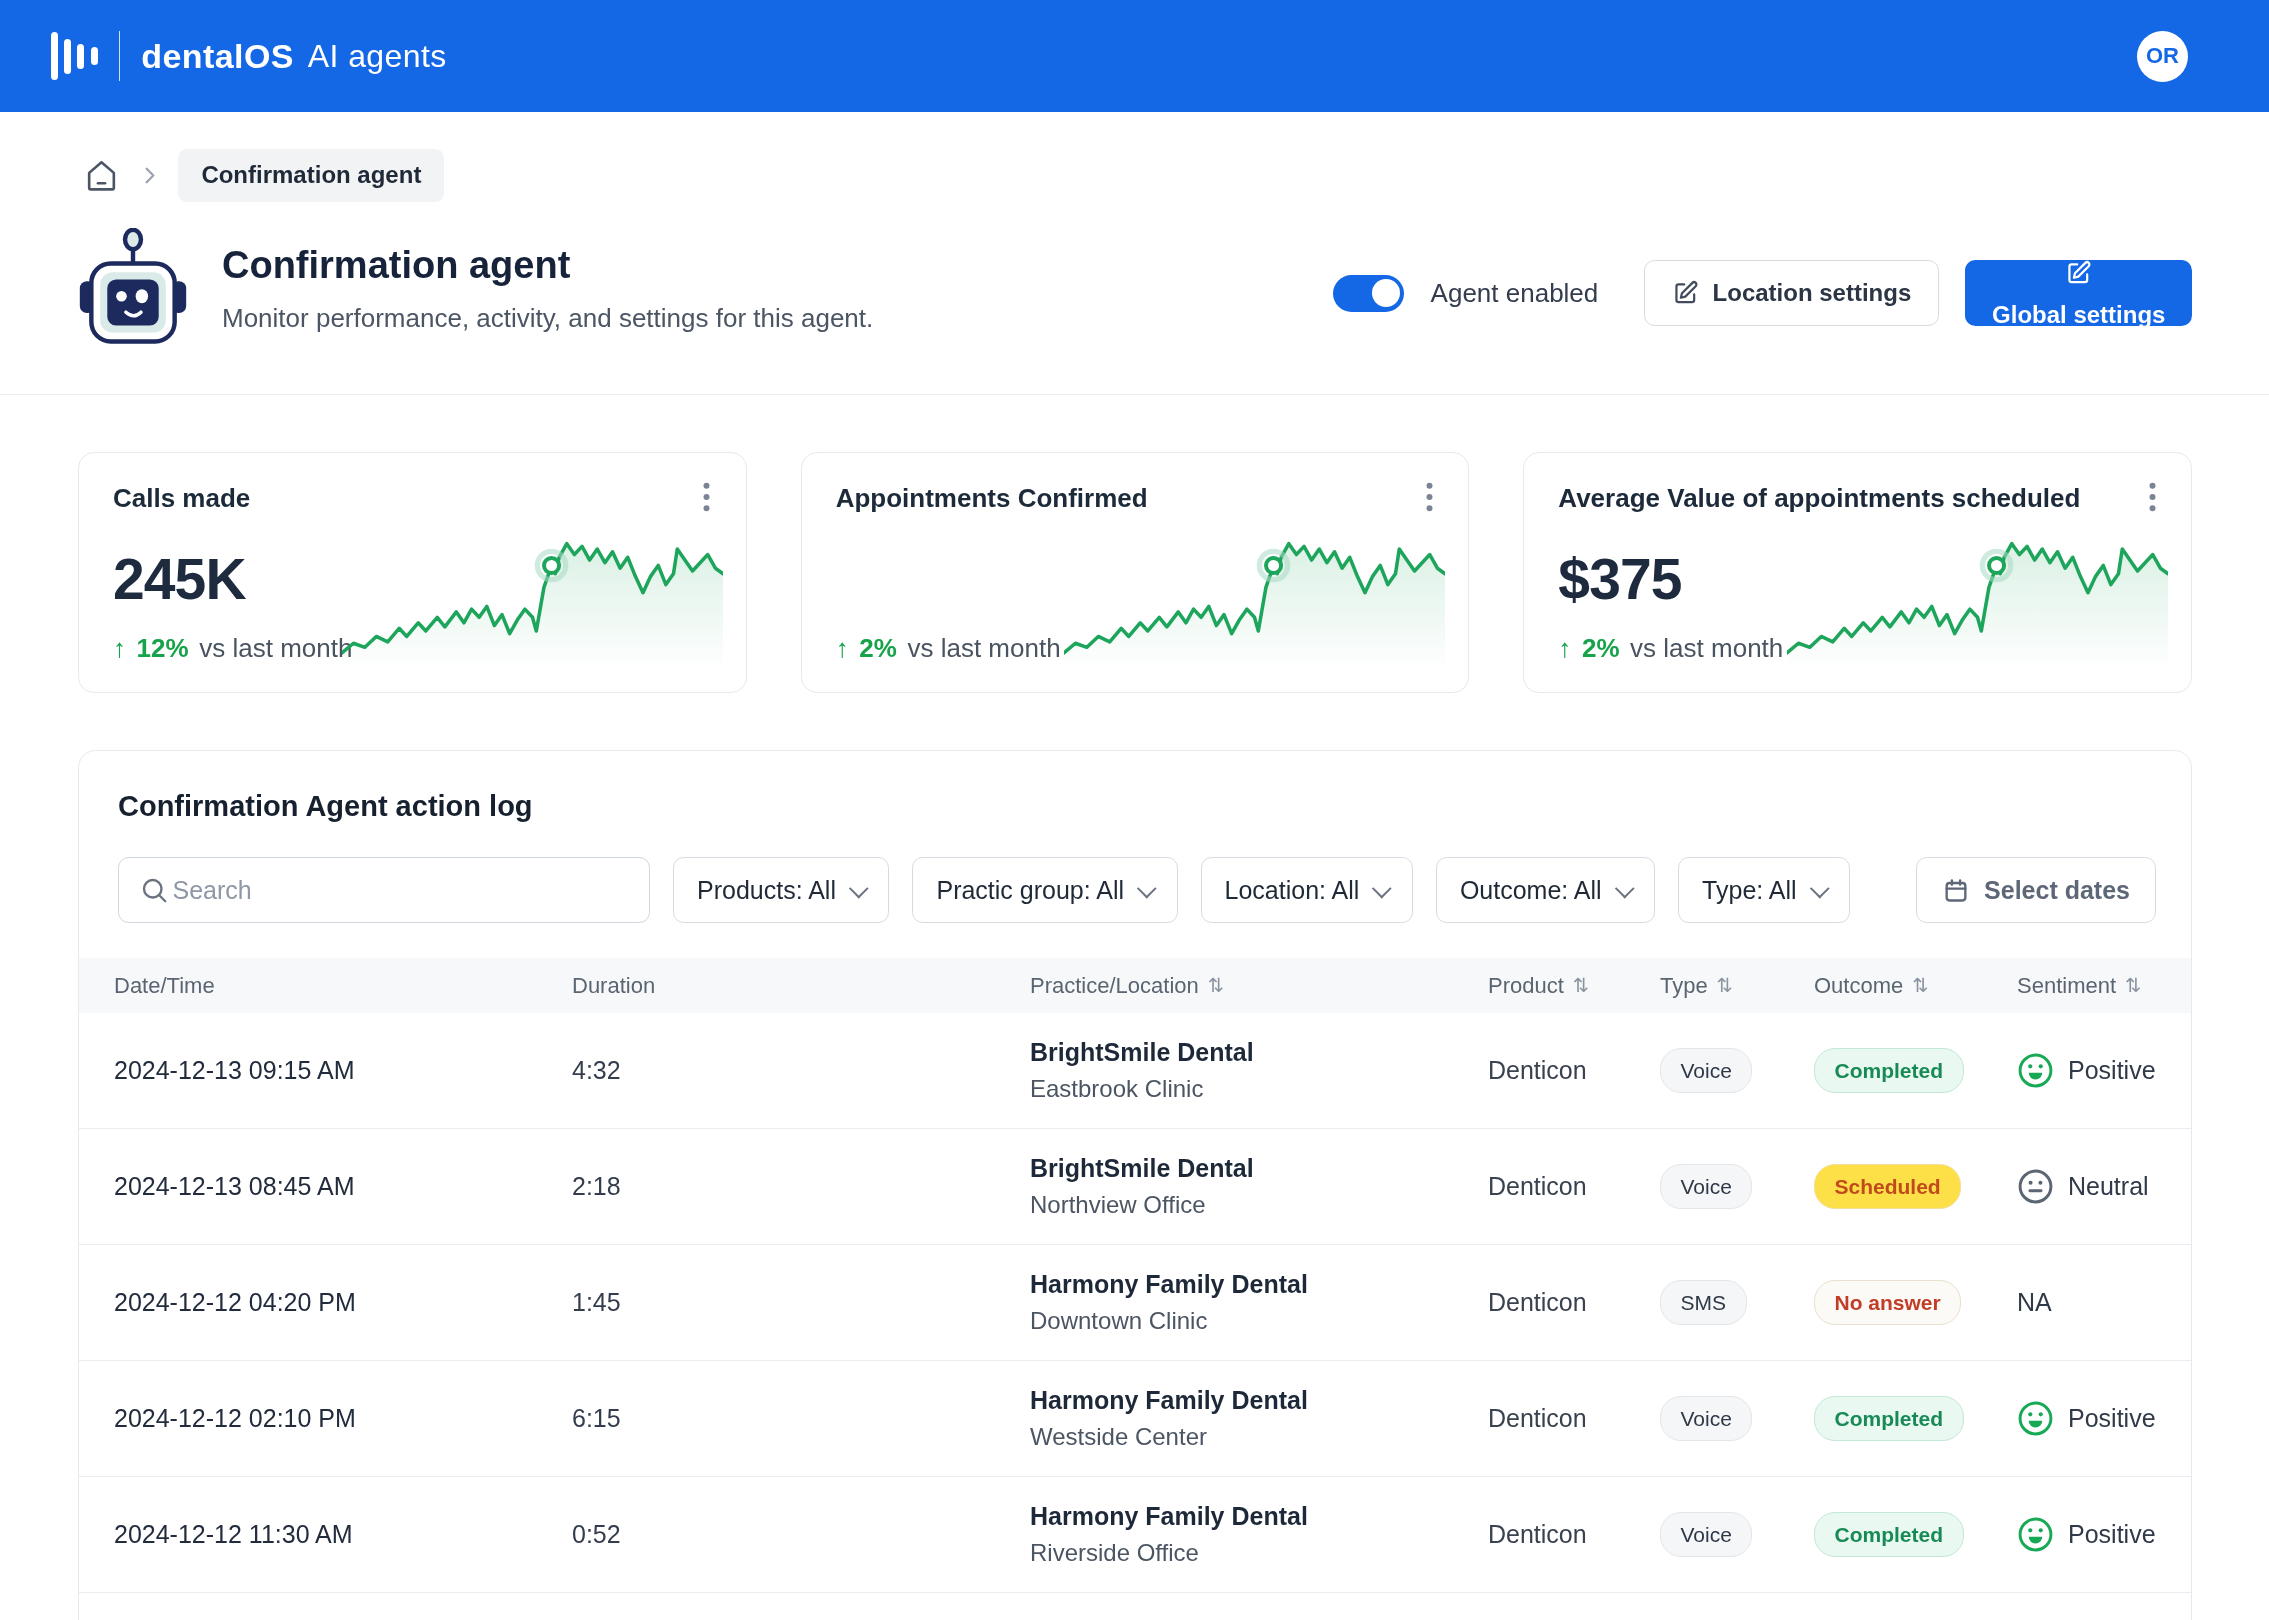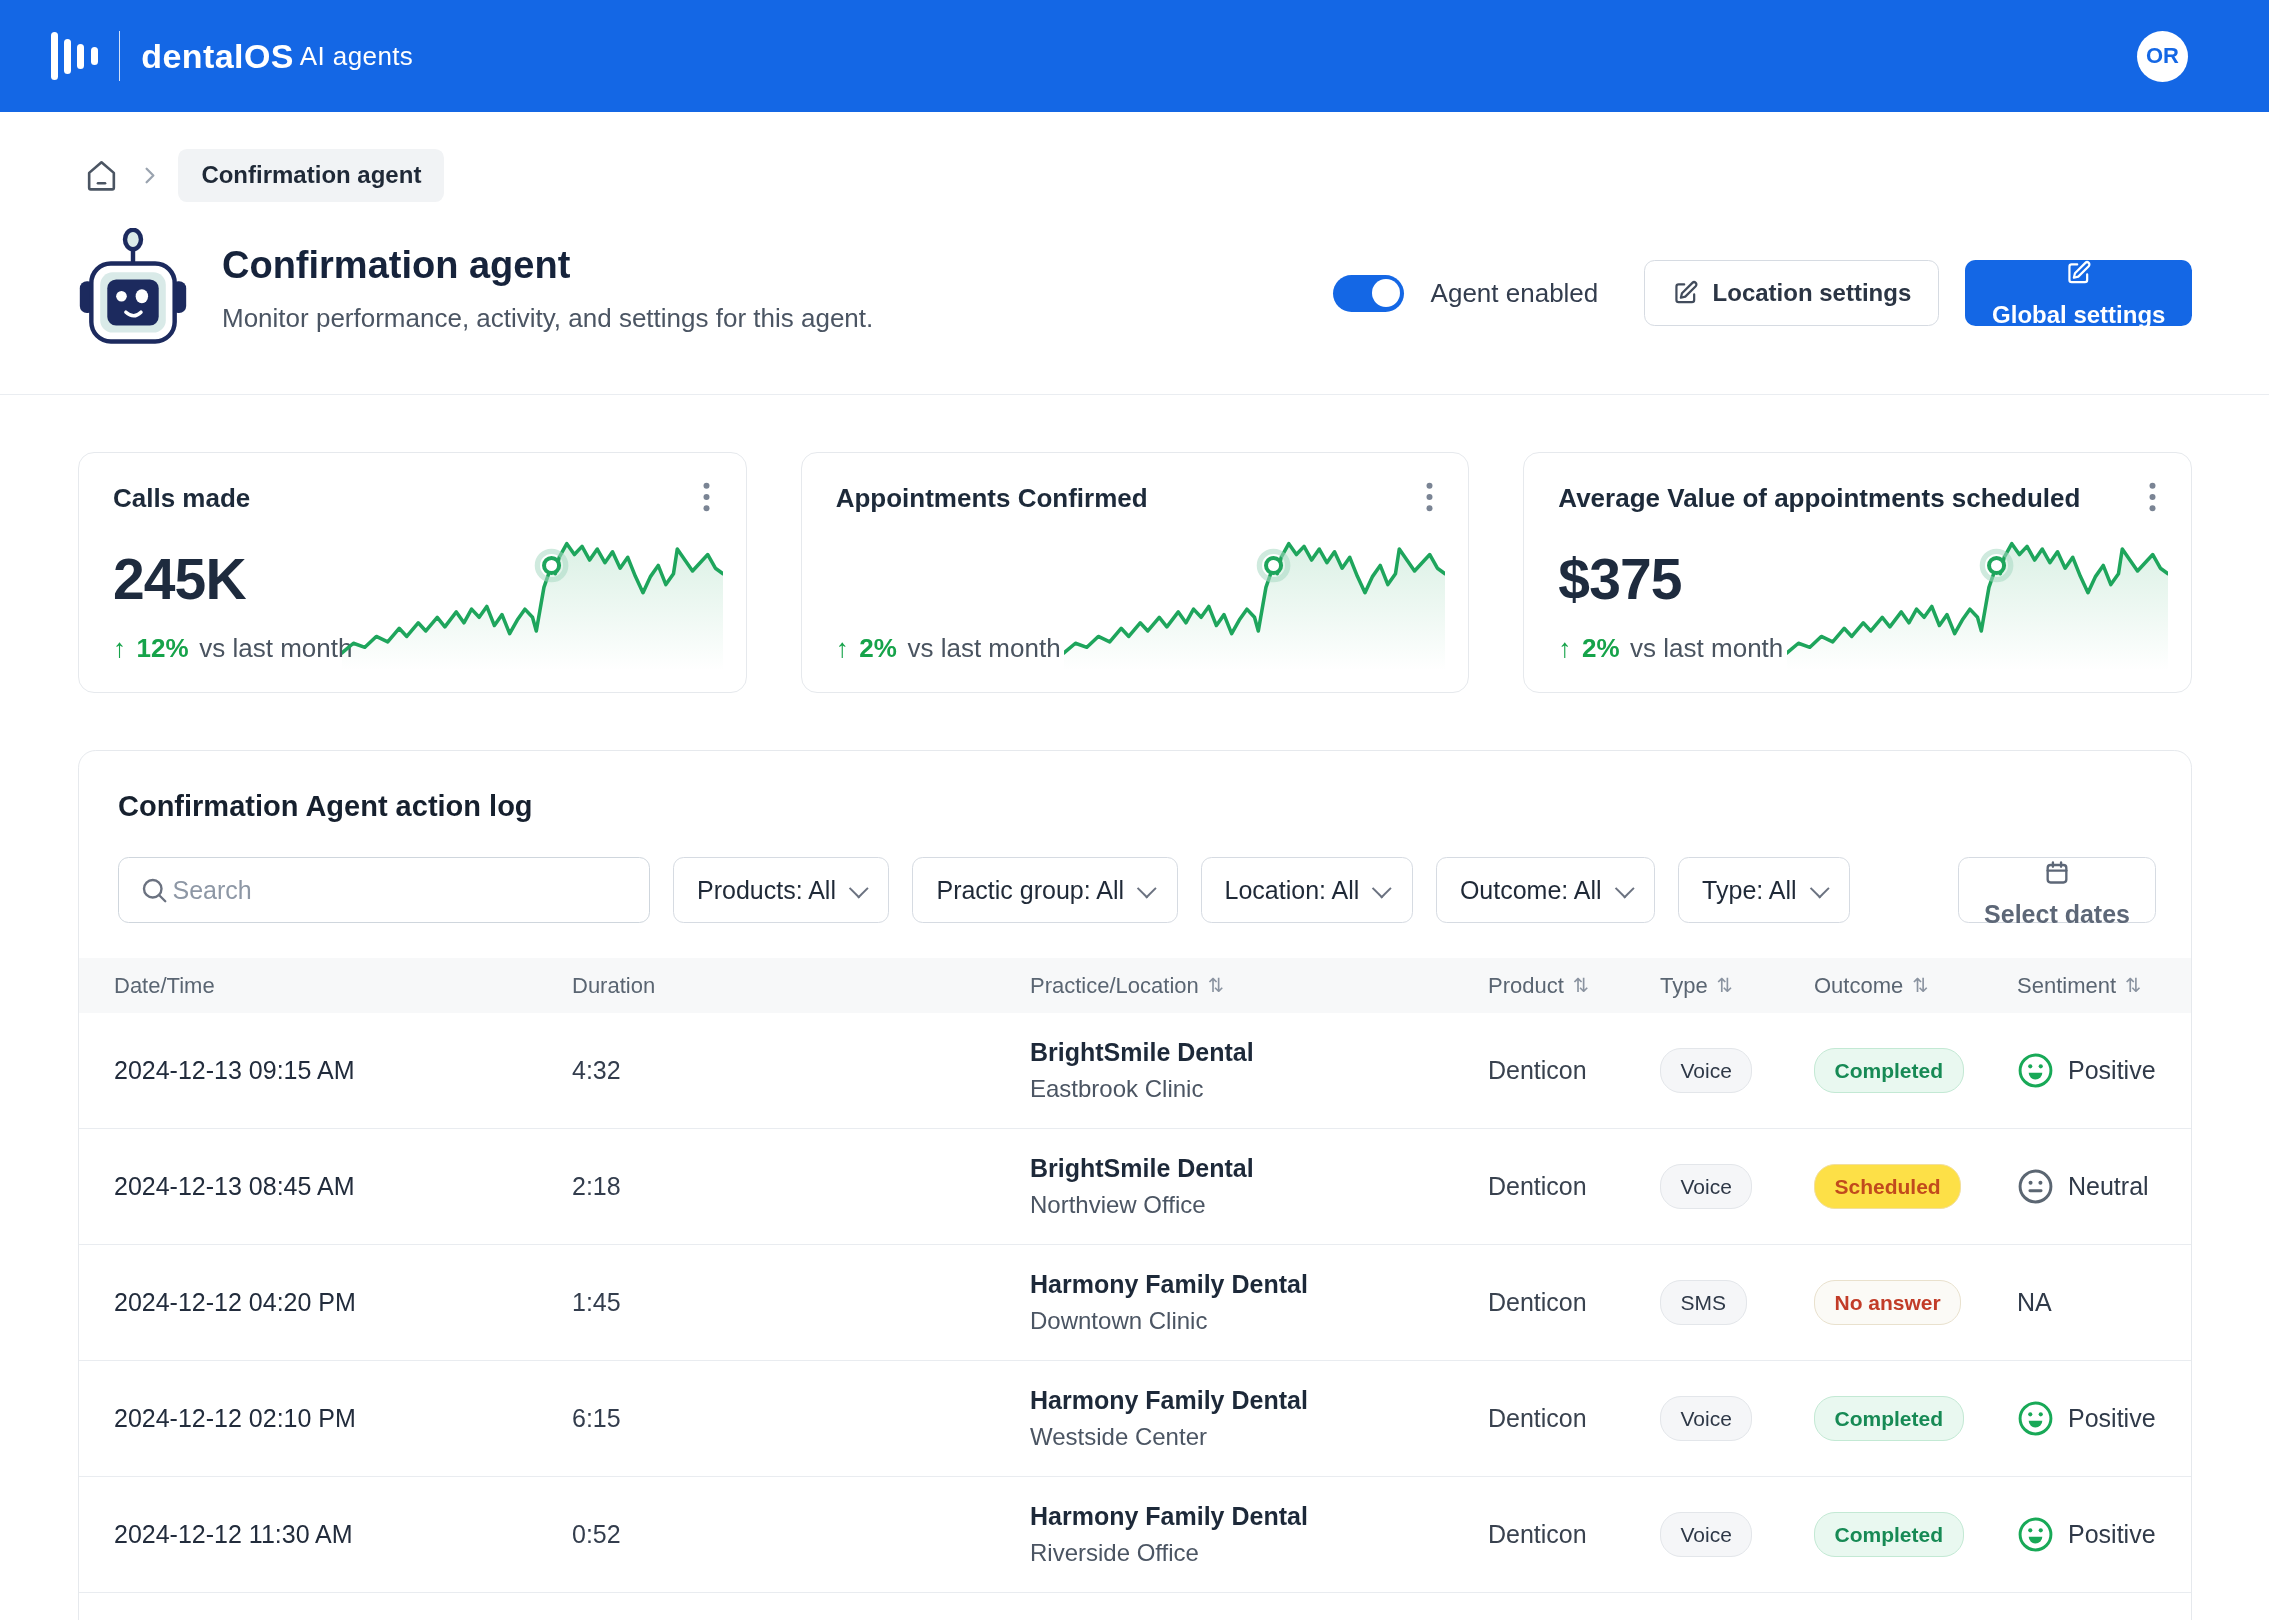--- a/index.html
+++ b/index.html
@@ -9,21 +9,21 @@
     position:relative;
   }
   
   .topbar{height:112px;background:#1467e5;display:flex;align-items:center;justify-content:space-between;padding:0 82px 0 51px;box-sizing:border-box;}
   .brand{display:flex;align-items:center;}
   .bars{display:flex;align-items:center;gap:6.2px;}
   .bar{width:7px;background:#fff;border-radius:3.5px;}
   .b1{height:48px}.b2{height:35px}.b3{height:25px}.b4{height:17.7px}
   .brand-divider{width:1.8px;height:50px;background:rgba(255,255,255,.8);margin:0 21px;}
   .brand-bold{font-size:34px;font-weight:700;color:#fff;letter-spacing:0.4px;}
-  .brand-light{font-size:26px;font-weight:300;color:#fff;margin-left:6px;letter-spacing:0.4px;}
+  .brand-light{font-size:32px;font-weight:300;color:#fff;margin-left:14px;letter-spacing:0.4px;}
   .avatar{width:51px;height:51px;border-radius:50%;background:#fff;color:#1467e5;font-weight:700;font-size:22px;display:flex;align-items:center;justify-content:center;cursor:pointer;}
   
   .page-head{border-bottom:0.9px solid #eaedf1;padding-bottom:46px;}
   .breadcrumb{display:flex;align-items:center;gap:17.7px;margin:37px 0 0 83px;}
   .crumb-pill{background:#f1f3f5;border-radius:8.9px;padding:12.4px 23px;font-size:24px;font-weight:700;color:#1f2937;}
   .title-row{display:flex;align-items:flex-start;margin:26.6px 78px 0;}
   .robot{margin-right:34px;flex:0 0 auto;}
   .page-title{font-size:38px;font-weight:700;color:#16233b;margin-top:16px;}
   .page-sub{font-size:26px;color:#4b5563;margin-top:16px;}
   .title-controls{margin-left:auto;display:flex;align-items:center;gap:26.6px;margin-top:32px;}
@@ -45,21 +45,21 @@
   .spark{position:absolute;right:23px;bottom:21px;}
   
   .panel{margin:57px 78px 0;border:1.8px solid #e6e9ed;border-radius:17.7px;height:1241px;box-sizing:border-box;background:#fff;overflow:hidden;}
   .panel-title{font-size:29px;font-weight:700;color:#16202e;margin:39px 0 0 39px;}
   .filters{display:flex;align-items:center;gap:23px;margin:34px 35px 0 39px;}
   .search{flex:0 0 532px;height:66px;border:1.8px solid #cfd6dd;border-radius:10.6px;display:flex;align-items:center;padding:0 19.5px;gap:2px;box-sizing:border-box;}
   .search input{border:none;outline:none;font-size:25px;color:#374151;width:100%;font-family:inherit;background:transparent;}
   .search input::placeholder{color:#8d97a5;}
   .filter-btn{display:inline-flex;align-items:center;gap:16px;height:66px;padding:0 23px;background:#fff;border:1.8px solid #d6dbe2;border-radius:10.6px;font-size:25px;color:#1f2937;font-weight:500;cursor:pointer;font-family:inherit;white-space:nowrap;}
   .chev{width:11.5px;height:11.5px;border-right:2.7px solid #6b7280;border-bottom:2.7px solid #6b7280;transform:rotate(45deg) translate(-1.8px,-1.8px);display:inline-block;}
-  .btn-dates{margin-left:auto;display:inline-flex;align-items:center;gap:14px;height:66px;padding:0 25px;background:#fff;border:1.8px solid #d6dbe2;border-radius:10.6px;font-size:25px;color:#5d6777;font-weight:700;cursor:pointer;font-family:inherit;white-space:nowrap;flex-direction:column;}
+  .btn-dates{margin-left:auto;display:inline-flex;align-items:center;gap:14px;height:66px;padding:0 25px;background:#fff;border:1.8px solid #d6dbe2;border-radius:10.6px;font-size:25px;color:#5d6777;font-weight:700;cursor:pointer;font-family:inherit;white-space:nowrap;}
   
   .tgrid{display:grid;grid-template-columns:458px 458px 458px 172px 154px 203px 1fr;align-items:center;padding:0 0 0 35px;box-sizing:border-box;}
   .thead{height:55px;background:#f7f8f9;margin-top:35px;font-size:22px;color:#5a6572;}
   .thcell{display:flex;align-items:center;gap:8.9px;}
   .sort{font-family:"DejaVu Sans",sans-serif;font-size:19.5px;color:#8a93a0;}
   .trow{height:116px;border-bottom:1.8px solid #e9ecf0;}
   .td{font-size:25px;color:#2a3443;}
   .dt{font-weight:500;color:#222c3c;}
   .dur{color:#333d4d;}
   .pname{font-weight:700;color:#1d2939;line-height:1.35;}

